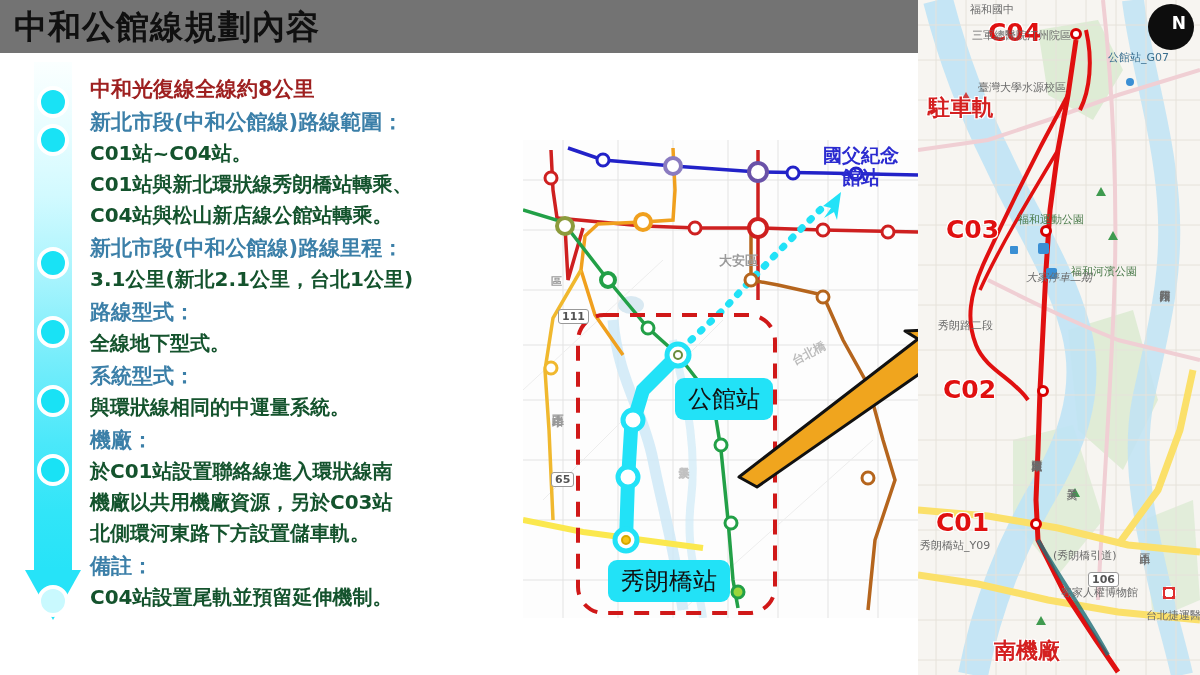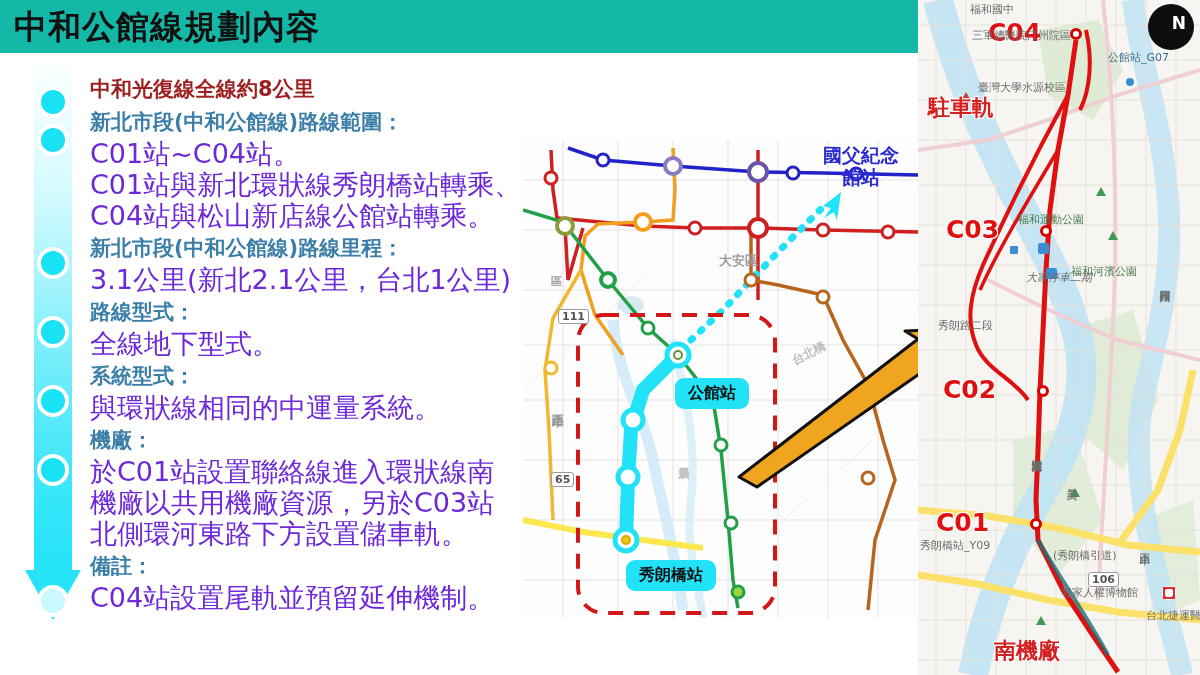--- a/index.html
+++ b/index.html
@@ -7,21 +7,21 @@
     width: 1200px; height: 675px;
     background: #ffffff;
     font-family: "DejaVu Sans", "Liberation Sans", sans-serif;
     overflow: hidden;
   }
   #slide { position: relative; width: 1200px; height: 675px; background:#fff; }
 
   
   #header-bar {
     position: absolute; left: 0; top: 0; width: 918px; height: 53px;
-    background: #14b8a6;
+    background: #737373;
   }
   #header-title {
     position: absolute; left: 14px; top: 5px;
     font-size: 33px; font-weight: bold; color: #101010;
     letter-spacing: 1px; white-space: nowrap;
   }
 
   
   #arrow-rail { position: absolute; left: 25px; top: 62px; width: 56px; height: 558px; }
   #arrow-shaft {
@@ -42,21 +42,21 @@
 
   
   #bullets { position: absolute; left: 90px; top: 74px; width: 420px; }
   .blk { margin-bottom: 2px; }
   .b-head {
     font-size: 21px; font-weight: bold; color: #3B7FA8;
     line-height: 31px; white-space: nowrap;
   }
   .b-head.red { color: #9E2020; }
   .b-body {
-    font-size: 27px; font-weight: normal; color: #6d28d9;
+    font-size: 20px; font-weight: bold; color: #14532d;
     line-height: 31px; white-space: nowrap;
   }
 
   
   #map-left {
     position: absolute; left: 523px; top: 140px; width: 395px; height: 478px;
     overflow: hidden; background: #ffffff;
   }
   #map-left .bg { position:absolute; inset:0; background:#fdfdfd; }
 
@@ -83,21 +83,21 @@
     position: absolute; right: 6px; top: 4px; width: 46px; height: 46px;
     border-radius: 50%; background: #0d0d0d;
   }
 
   
   #orange-arrow { position: absolute; left: 735px; top: 325px; width: 230px; height: 165px; }
 
   
   .chip {
     position: absolute; background: #22E2F7; border-radius: 9px;
-    font-size: 16px; font-weight: bold; color: #111; padding: 5px 13px;
+    font-size: 24px; font-weight: normal; color: #111; padding: 5px 13px;
     white-space: nowrap;
   }
   .blue-lbl {
     position: absolute; font-size: 19px; font-weight: bold; color: #2B2BD0;
     line-height: 22px; text-align: center; white-space: nowrap;
   }
   .grey-lbl {
     position: absolute; font-size: 13px; font-weight: bold; color: #9a9a9a;
     white-space: nowrap;
   }
@@ -258,21 +258,21 @@
     </div>
     <div class="grey-lbl" style="left:196px;top:112px;">大安區</div>
     <div class="grey-lbl" style="left:26px;top:265px;writing-mode:vertical-rl;font-size:12px;">中正路</div>
     <div class="grey-lbl" style="left:268px;top:205px;transform:rotate(-28deg);font-size:12px;opacity:.65;">台北橋</div>
     <div class="grey-lbl" style="left:152px;top:318px;writing-mode:vertical-rl;font-size:11px;opacity:.6;">景美溪</div>
     <div class="grey-lbl" style="left:28px;top:134px;font-size:11px;">區</div>
     <div class="hwy-badge" style="left:35px;top:169px;">111</div>
     <div class="hwy-badge" style="left:28px;top:332px;">65</div>
 
     <div class="chip" style="left:152px;top:238px;">公館站</div>
-    <div class="chip" style="left:85px;top:420px;margin-left:18px;">秀朗橋站</div>
+    <div class="chip" style="left:85px;top:420px;">秀朗橋站</div>
   </div>
 
   <svg id="orange-arrow" viewBox="0 0 230 165">
     <path d="M4 152 L183 14 L170 6 L216 4 L212 50 L200 38 L22 162 Z" fill="#F0A51E" stroke="#111111" stroke-width="3" stroke-linejoin="round"></path>
   </svg>
 
   <div id="map-right">
     <svg width="282" height="675" viewBox="0 0 282 675" style="position:absolute;left:0;top:0;">
       <rect width="282" height="675" fill="#f7f5f1"></rect>
 

